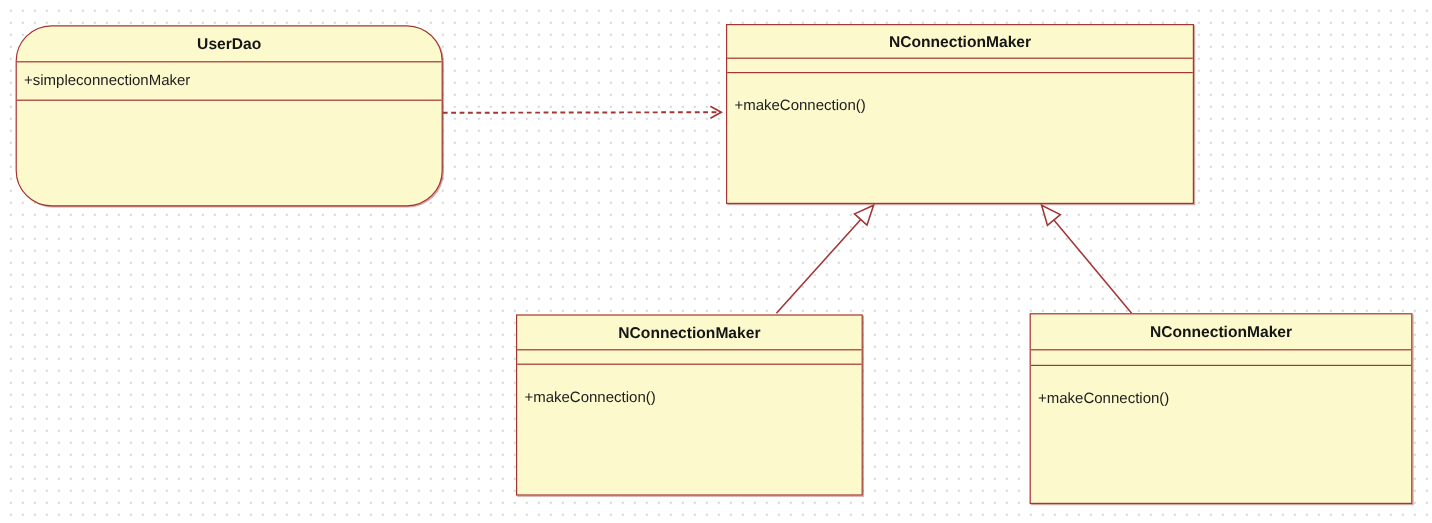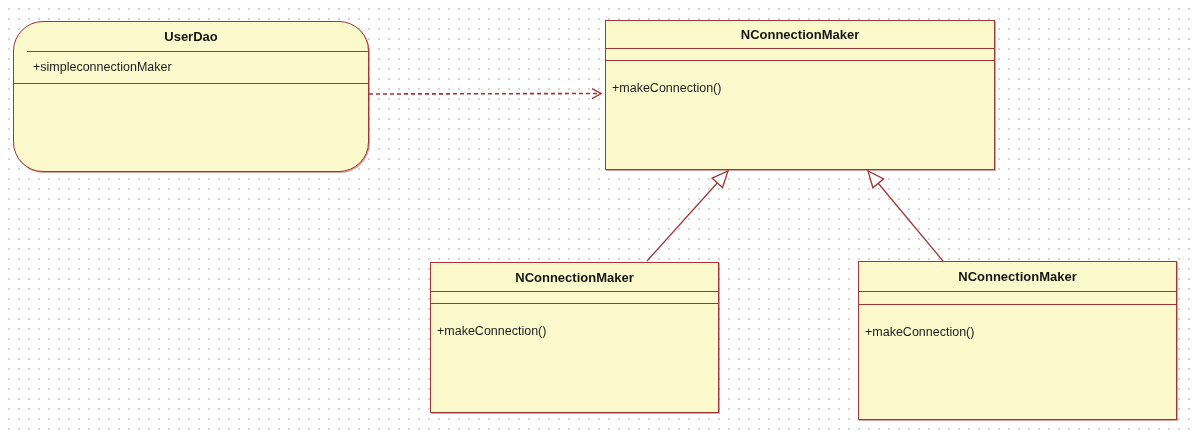--- a/index.html
+++ b/index.html
@@ -44,21 +44,21 @@
   }
   .uml-attrs, .uml-methods {
     border-top: 1px solid #a23535;
     box-sizing: border-box;
     font-size: 12.5px;
     color: #1d1d1d;
     flex: 0 0 auto;
   }
   .uml-methods { flex: 1 1 auto; padding-top: 19px; }
   .uml-line { padding-left: 6px; line-height: 17px; white-space: nowrap; }
-  .uml-attrs.filled { display: flex; align-items: center; margin-left: 13px; }
+  .uml-attrs.filled { display: flex; align-items: center; }
 
   
   #box-userdao        { left: 13px;  top: 21px;  width: 356px; height: 151px; border-radius: 30px; }
   #box-userdao .uml-title   { height: 29px; }
   #box-userdao .uml-attrs   { height: 32px; }
 
   #box-connectionmaker { left: 605px; top: 20px;  width: 390px; height: 150px; }
   #box-connectionmaker .uml-title { height: 27px; }
   #box-connectionmaker .uml-attrs { height: 12px; }
 

